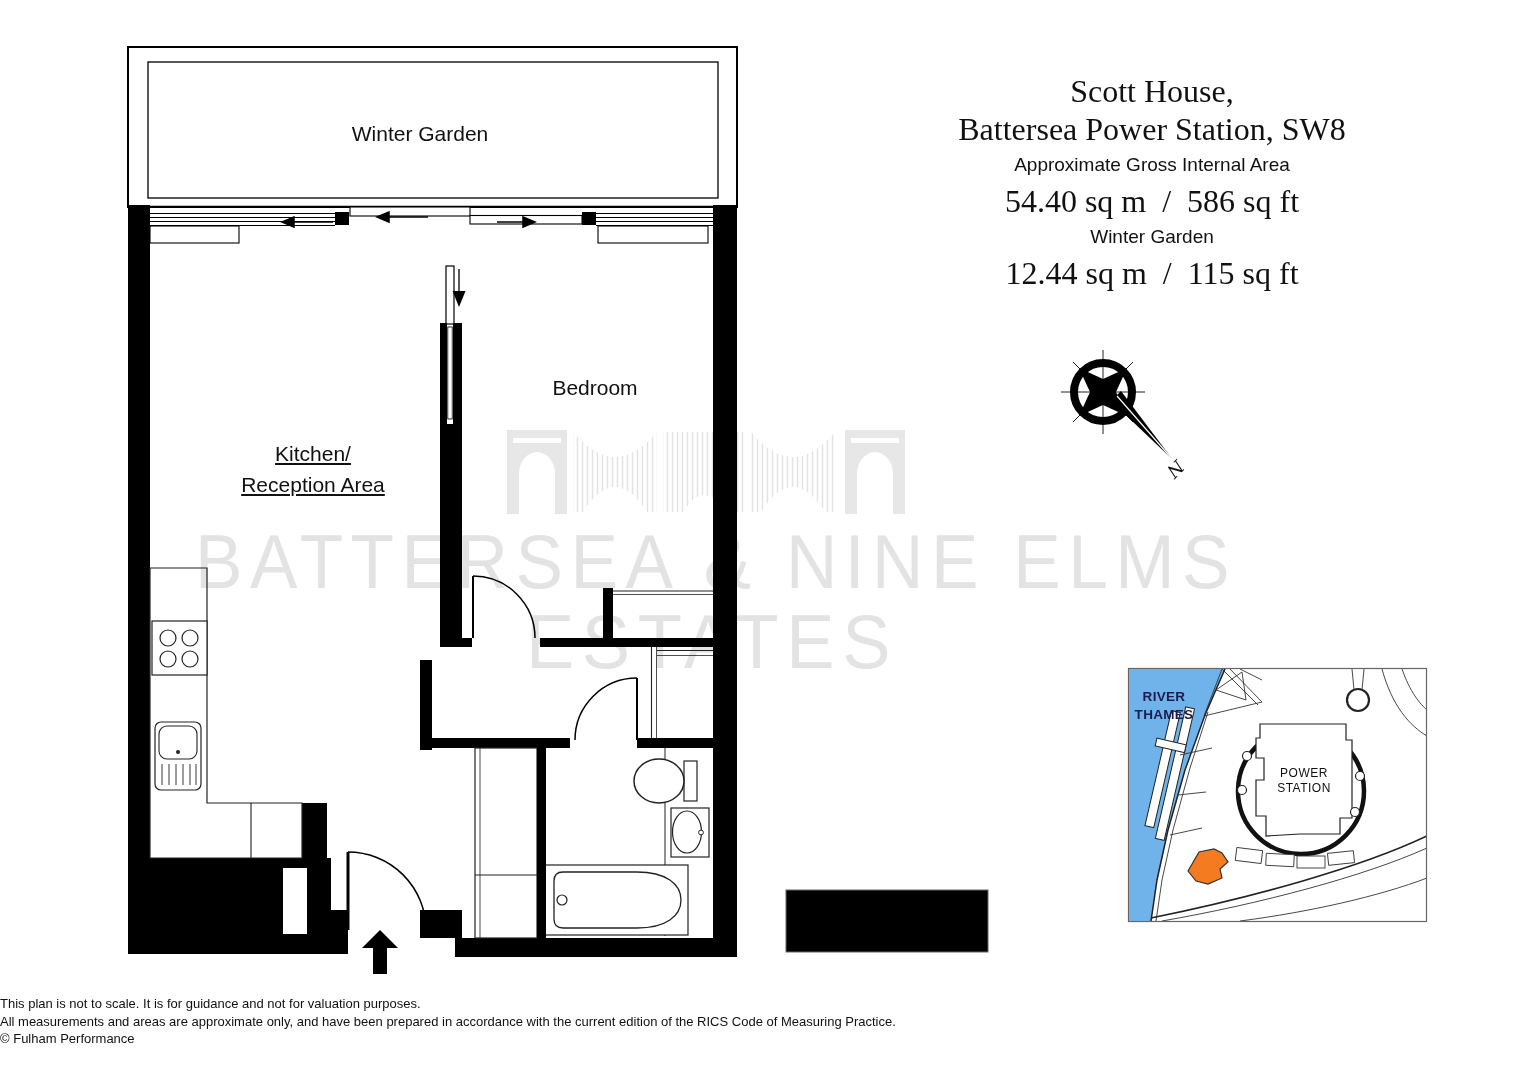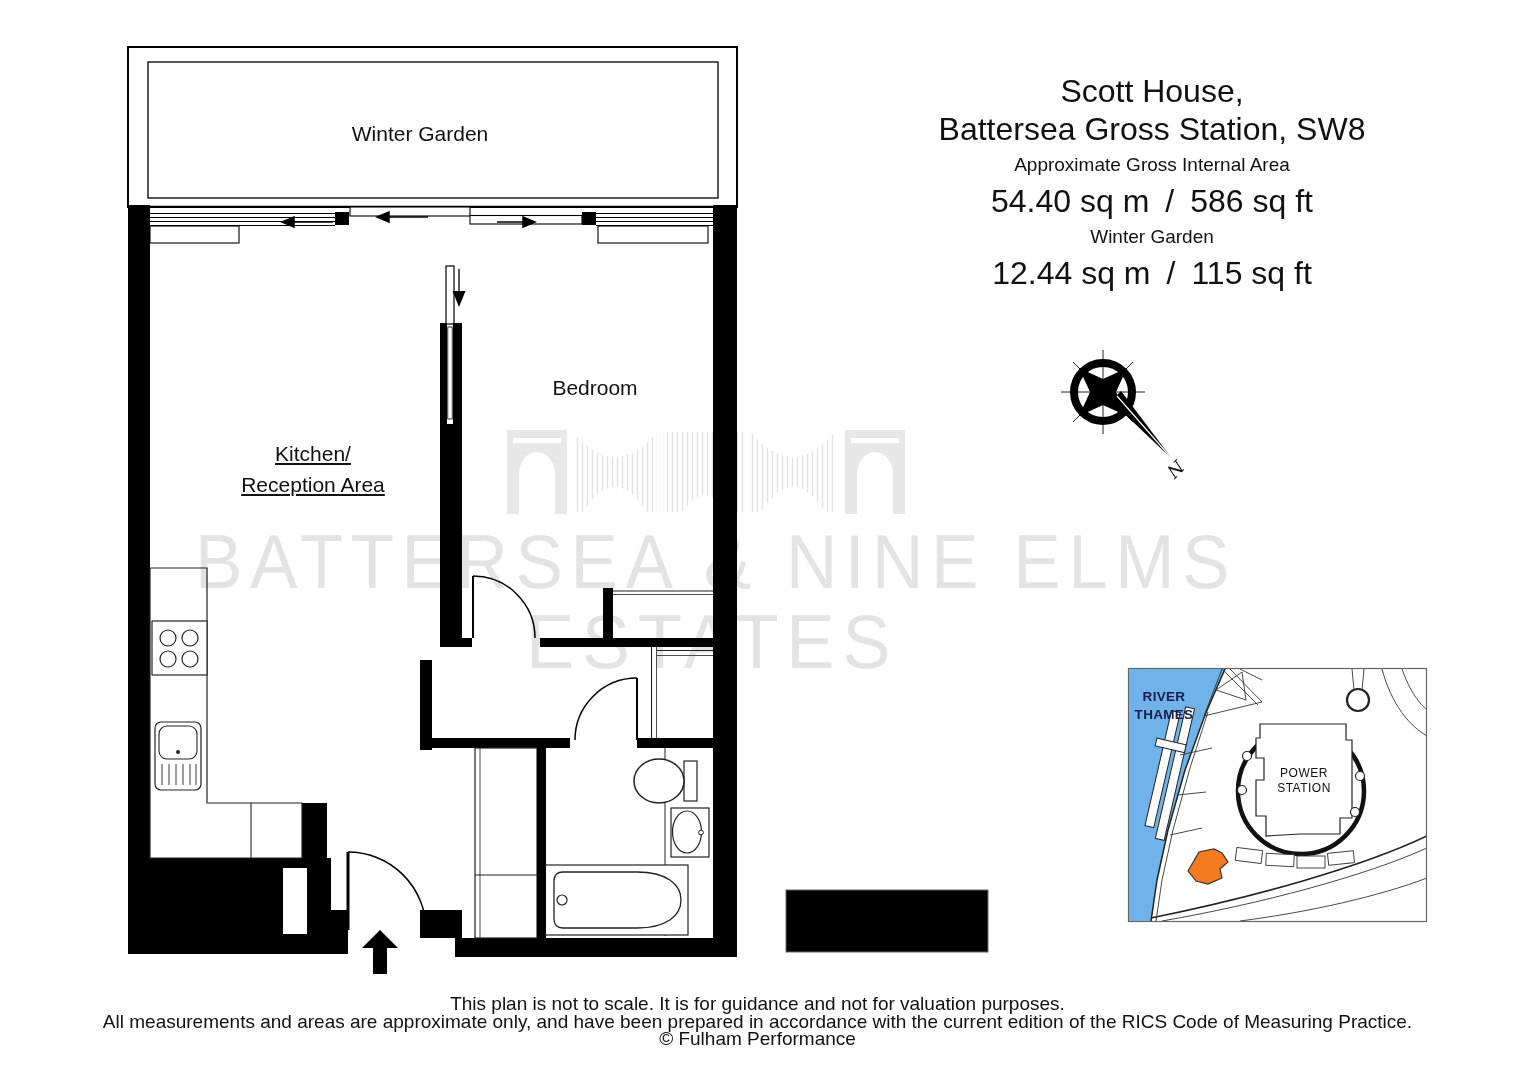--- a/index.html
+++ b/index.html
@@ -1,24 +1,24 @@
 <!DOCTYPE html>
 <html><head>
 <meta charset="utf-8">
 <style>
   html,body{margin:0;padding:0;}
   body{width:1528px;height:1080px;background:#fff;position:relative;overflow:hidden;
        font-family:"Liberation Sans",sans-serif;color:#111;}
   .abs{position:absolute;}
   svg{position:absolute;left:0;top:0;}
   .title-block{left:852px;top:72px;width:600px;text-align:center;}
-  .t-lg{font-size:32px;line-height:38px;}
+  .t-lg{font-size:32px;line-height:38px;font-family:Liberation Serif, serif;}
   .t-md{font-size:19px;line-height:34px;text-align:center;}
   .room-label{position:absolute;font-size:21px;text-align:center;}
-  .footer{left:0;top:995px;width:1515px;text-align:center;font-size:19px;line-height:17.5px;}
+  .footer{left:0;top:995px;width:1515px;font-size:13px;line-height:17.5px;}
   .wm{font-size:76px;text-anchor:middle;letter-spacing:8px;font-weight:400;}
   .map-label{font-size:13.5px;font-weight:bold;letter-spacing:.3px;fill:#1c1c4e;text-anchor:middle;}
   .ps-label{font-size:12px;fill:#111;text-anchor:middle;letter-spacing:.5px;}
   .n-label{font-size:18px;fill:#111;font-family:"DejaVu Serif",serif;font-style:italic;}
   .wall{fill:#000;stroke:none;}
   .thin{fill:none;stroke:#222;stroke-width:1.2;}
   .fixt{fill:#fff;stroke:#222;}
 </style>
 </head>
 <body>
@@ -250,21 +250,21 @@
       <text class="map-label" x="1164" y="701">RIVER</text>
       <text class="map-label" x="1164" y="719">THAMES</text>
       <text class="ps-label" x="1304" y="777">POWER</text>
       <text class="ps-label" x="1304" y="792">STATION</text>
     </g>
   </g>
 </svg>
 
 <div class="abs title-block">
   <div class="t-lg">Scott House,</div>
-  <div class="t-lg">Battersea Gross Station, SW8</div>
+  <div class="t-lg">Battersea Power Station, SW8</div>
   <div class="t-md">Approximate Gross Internal Area</div>
   <div class="t-lg">54.40 sq m / 586 sq ft</div>
   <div class="t-md">Winter Garden</div>
   <div class="t-lg">12.44 sq m / 115 sq ft</div>
 </div>
 
 <div class="room-label" style="left:270px;top:122px;width:300px;">Winter Garden</div>
 <div class="room-label" style="left:495px;top:376px;width:200px;">Bedroom</div>
 <div class="room-label" style="left:193px;top:438px;width:240px;line-height:31px;text-decoration:underline;">
   <div>Kitchen/</div>

